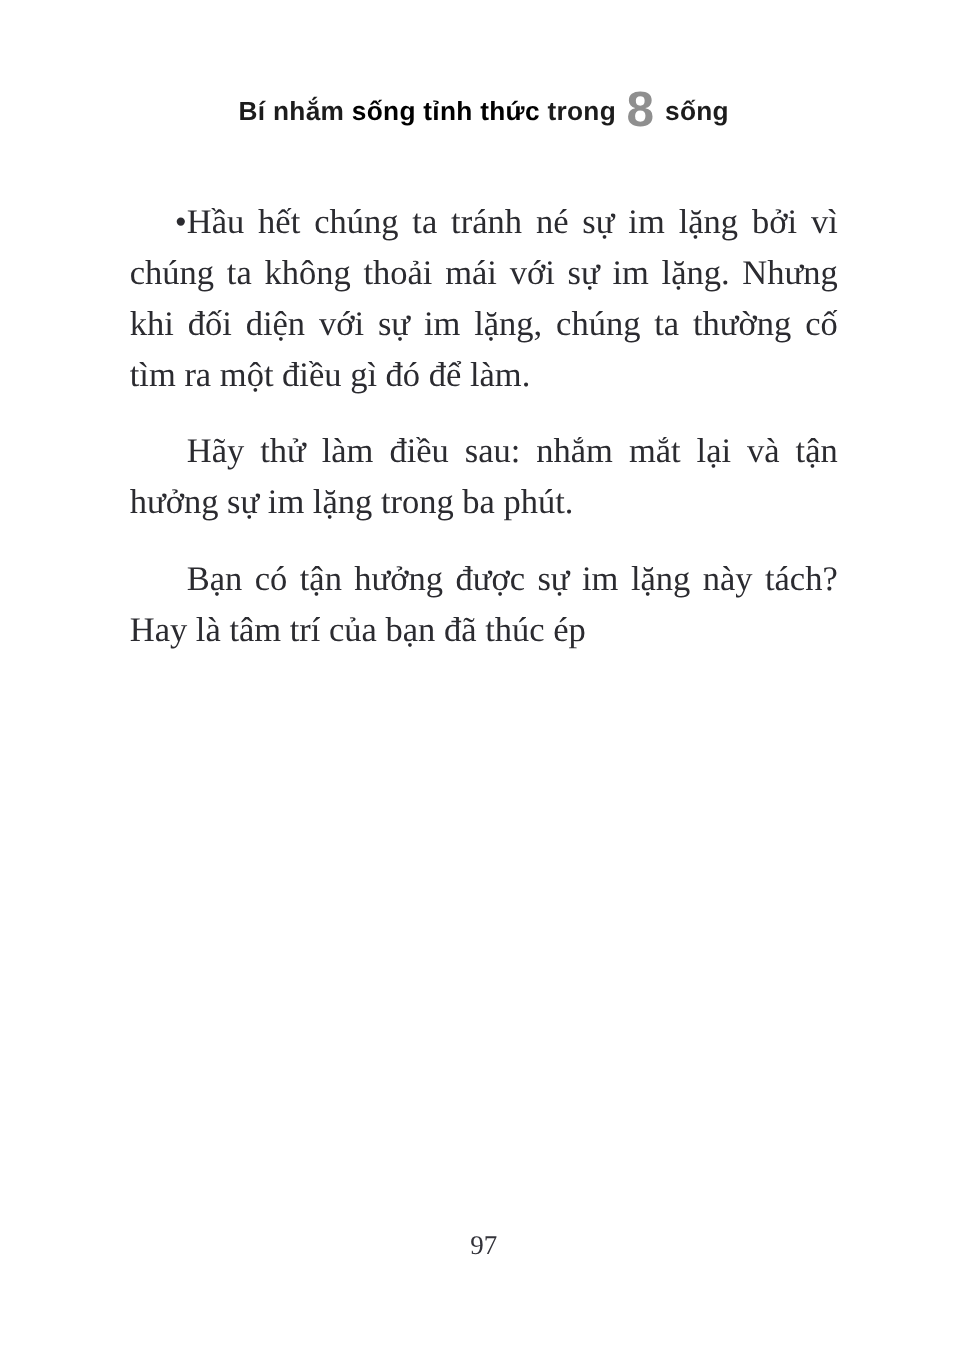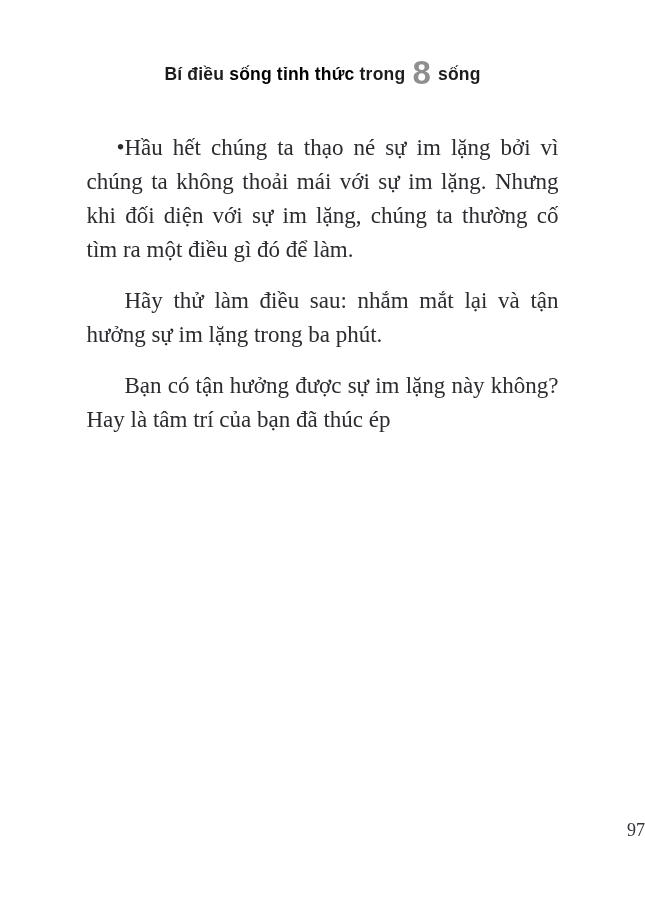--- a/index.html
+++ b/index.html
@@ -67,48 +67,48 @@
     font-weight: 700;
     font-style: italic;
     font-size: 25px;
   }
   
   .page-footer {
     position: absolute;
     top: 820px;
     left: 0;
     width: 100%;
-    text-align: right;
+    text-align: center;
     font-size: 18px;
     color: #33333a;
   }
 </style>
 </head>
 <body>
 
 <div class="page">
 
   <div class="running-header">
-    <span class="seg-dark">Bí điều </span><span class="seg-gray">sống tỉnh thức </span><span class="seg-dark">trong </span><span class="seg-num">8</span><span class="seg-dark"> sống</span>
+    <span class="seg-dark">Bí nhắm </span><span class="seg-gray">sống tỉnh thức </span><span class="seg-dark">trong </span><span class="seg-num">8</span><span class="seg-dark"> sống</span>
   </div>
 
   <div class="text-block">
 
     <div class="bullet-item">
       <span class="marker">•</span>
     </div>
 
 
 
 
-    <p class="para indented">Hầu hết chúng ta thạo né sự im lặng bởi vì chúng ta không thoải mái với sự im lặng. Nhưng khi đối diện với sự im lặng, chúng ta thường cố tìm ra một điều gì đó để làm.</p>
+    <p class="para indented">Hầu hết chúng ta tránh né sự im lặng bởi vì chúng ta không thoải mái với sự im lặng. Nhưng khi đối diện với sự im lặng, chúng ta thường cố tìm ra một điều gì đó để làm.</p>
 
     <p class="para indented">Hãy thử làm điều sau: nhắm mắt lại và tận hưởng sự im lặng trong ba phút.</p>
 
-    <p class="para indented">Bạn có tận hưởng được sự im lặng này không? Hay là tâm trí của bạn đã thúc ép</p>
+    <p class="para indented">Bạn có tận hưởng được sự im lặng này tách? Hay là tâm trí của bạn đã thúc ép</p>
 
   </div>
 
   <div class="page-footer">
     <span>97</span>
   </div>
 
 </div>
 
 </body></html>

